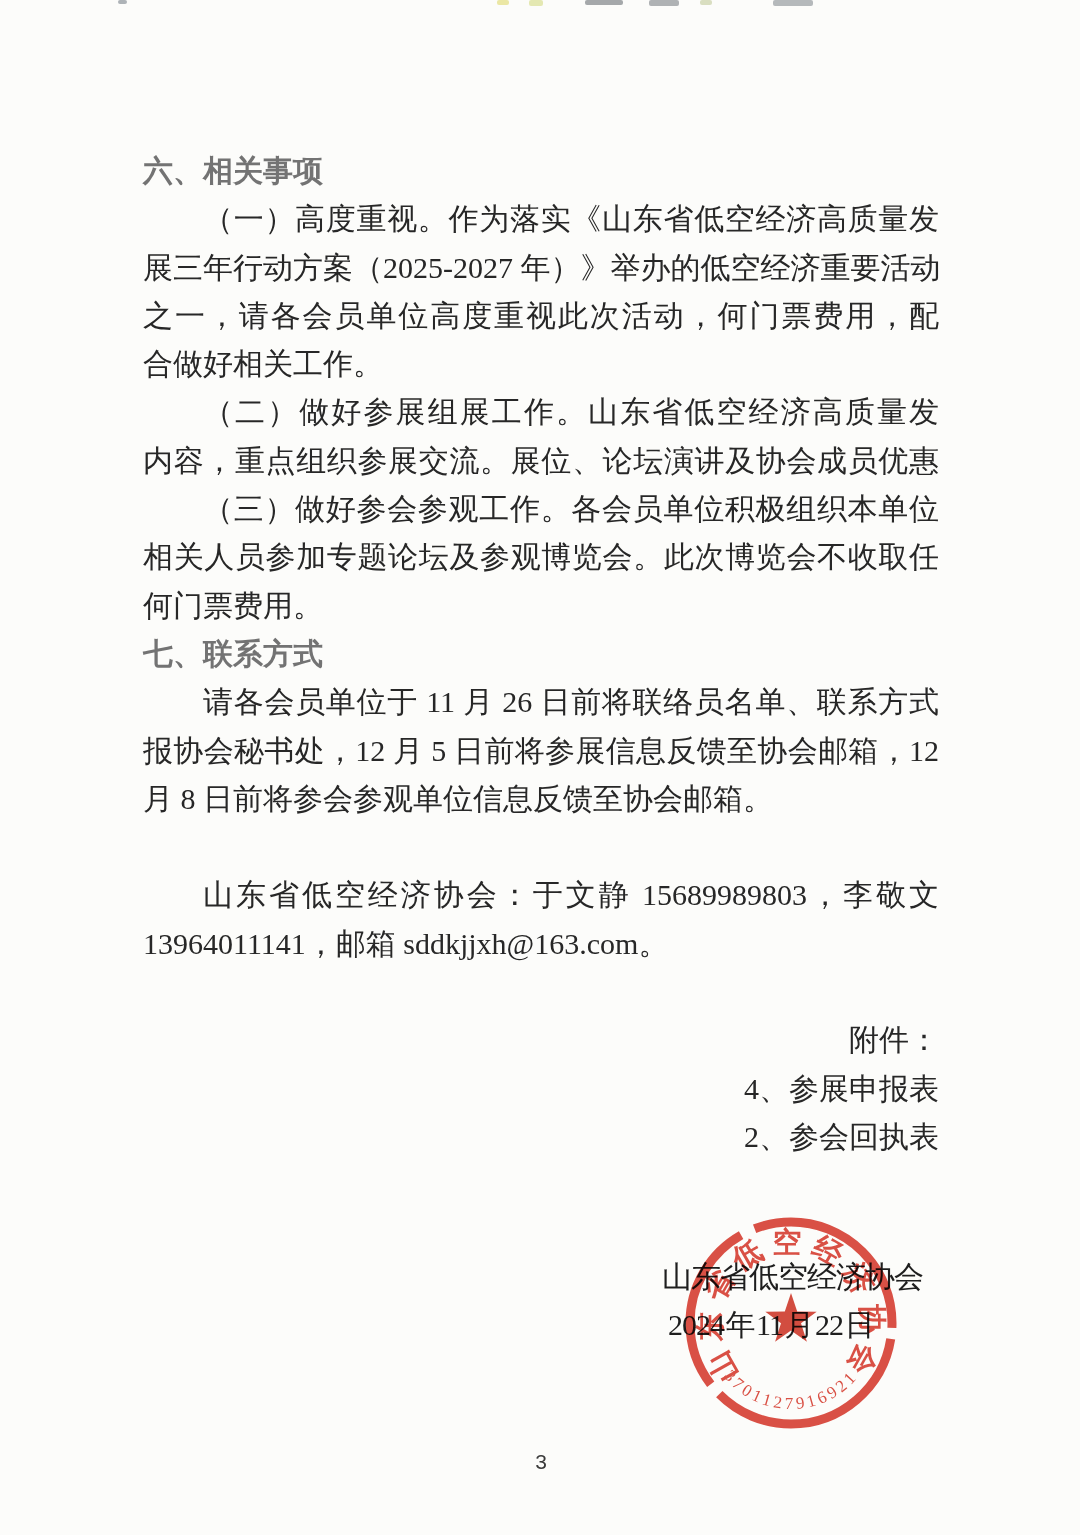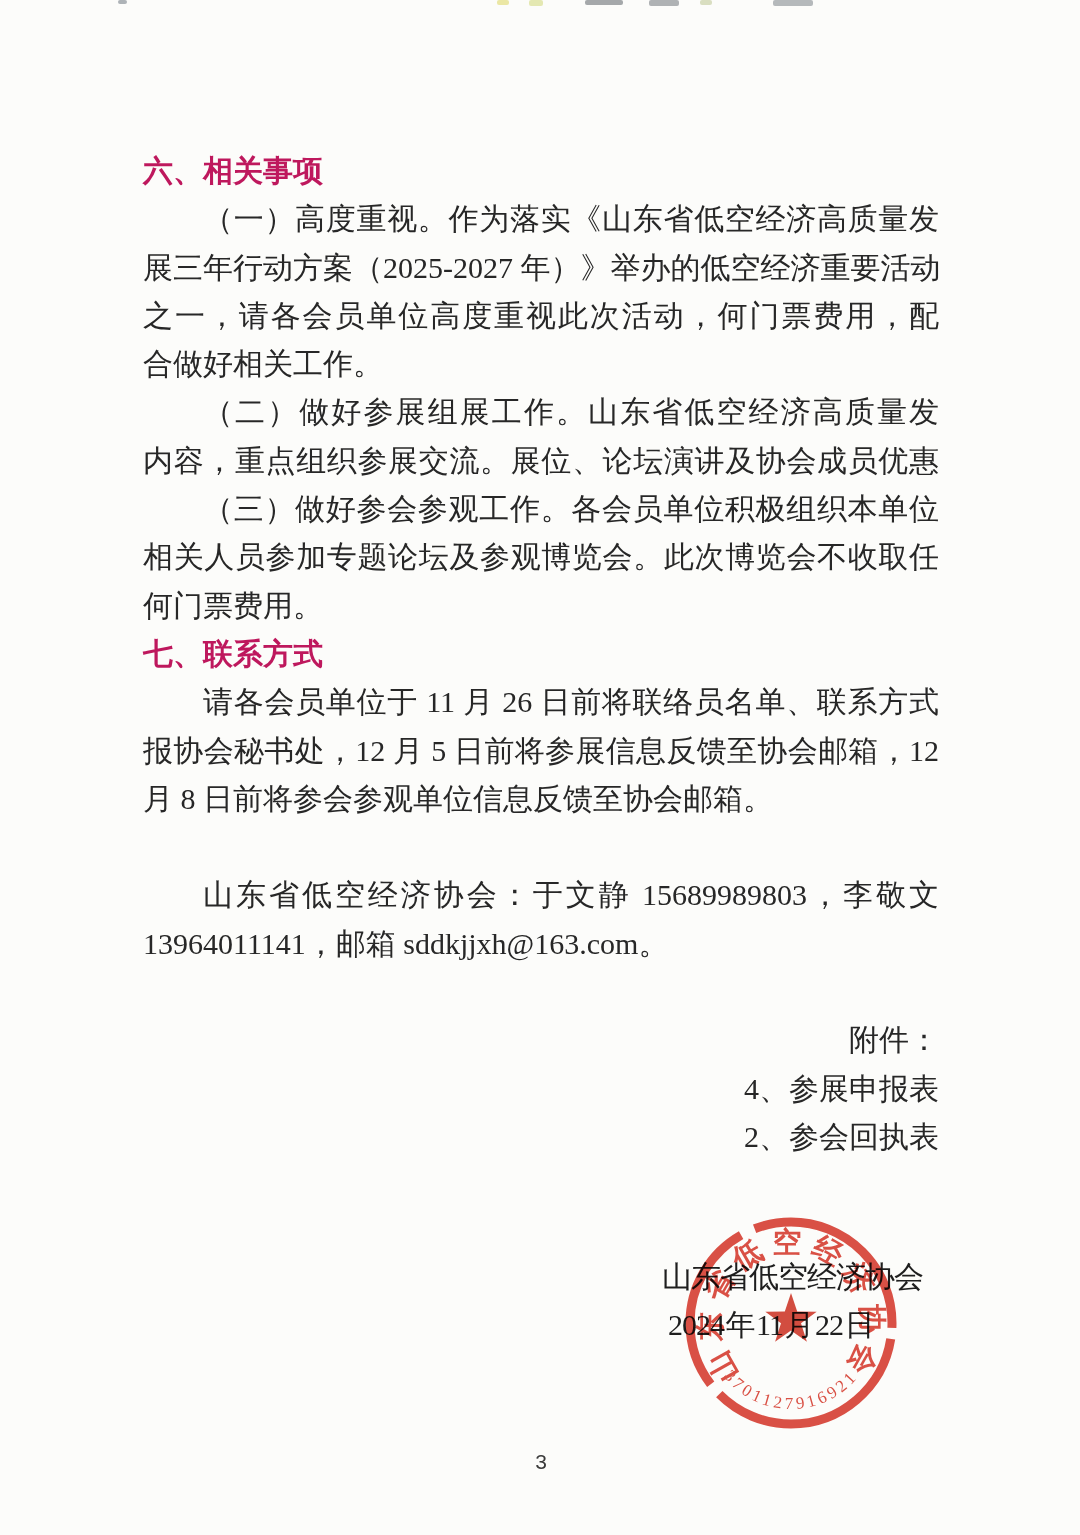--- a/index.html
+++ b/index.html
@@ -20,21 +20,21 @@
     color:#272727;
   }
   .line{
     height:48.3px;line-height:48.3px;font-size:30px;
     white-space:nowrap;
   }
   .line.justify{text-align:justify;text-align-last:justify;}
   .line.indent{padding-left:60px;text-align:right;}
   .line.heading{
     font-family:"Liberation Sans",sans-serif;
-    font-weight:bold;color:#be185d;
+    font-weight:bold;color:#737373;
   }
   .line.spacer{}
 
   
   .sig{
     position:absolute;white-space:nowrap;
     color:#1e1e1e;font-size:30px;line-height:36px;
   }
   .sig-org{left:662px;top:1259px;letter-spacing:-1px;}
   .sig-date{left:668px;top:1307px;letter-spacing:-1px;word-spacing:-5px;}

